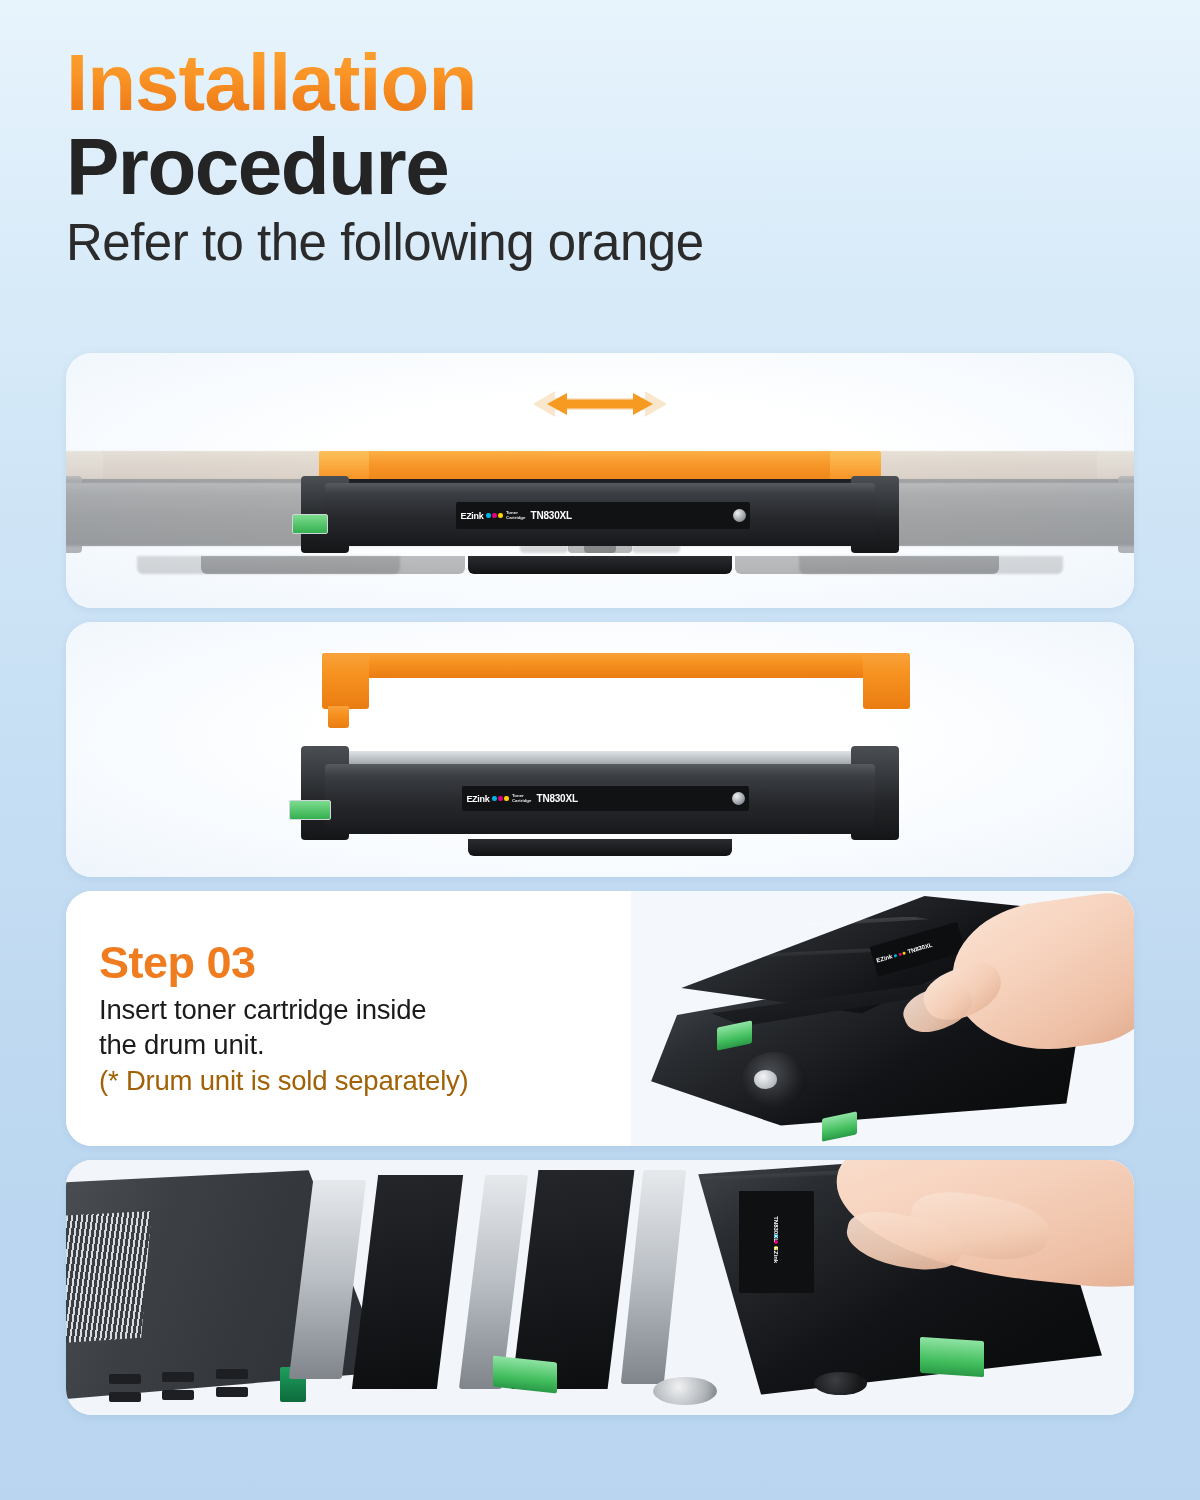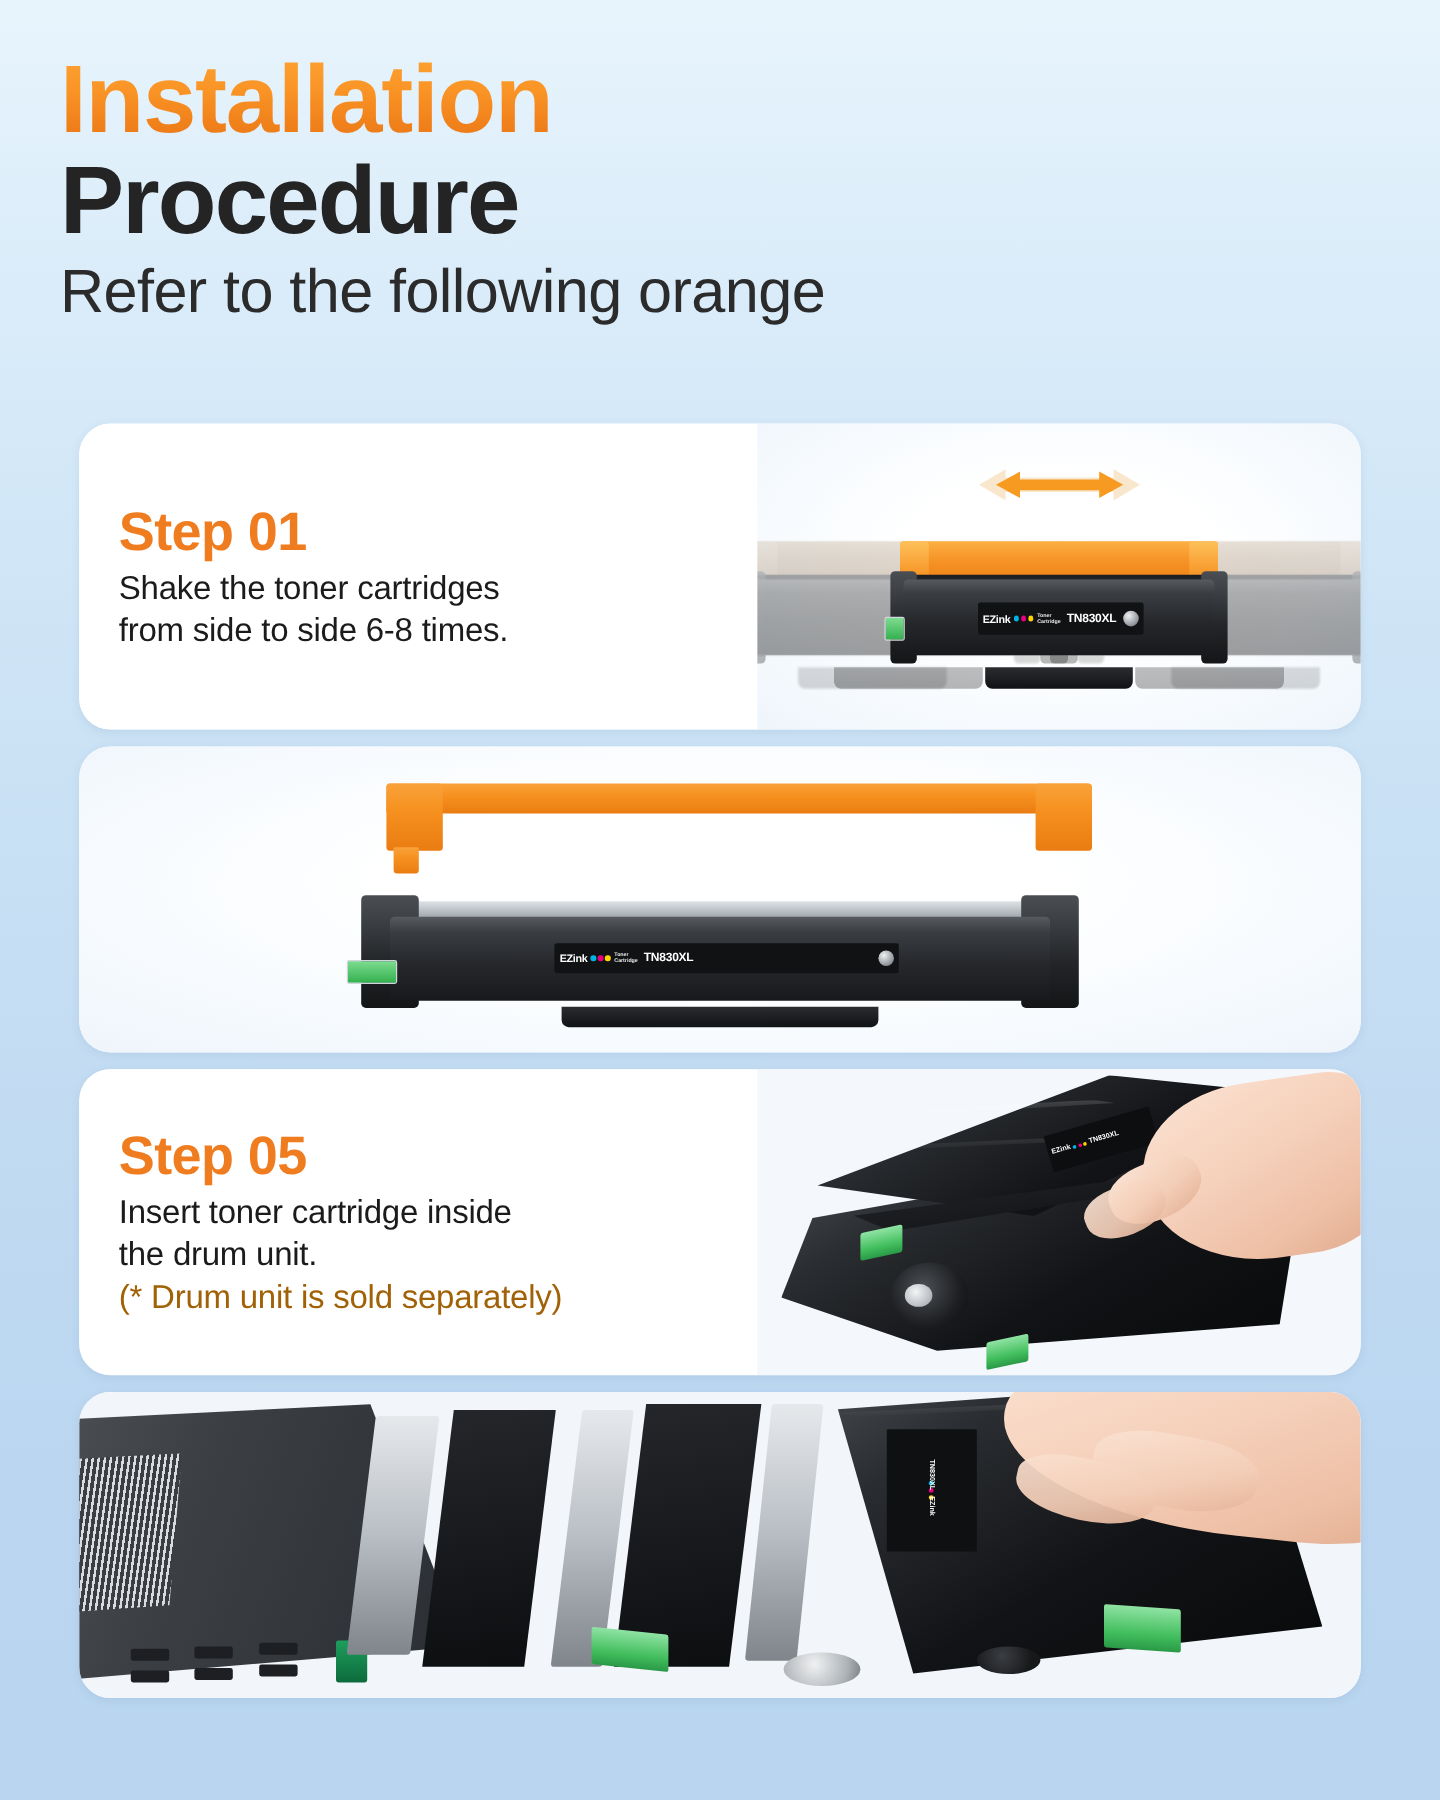--- a/index.html
+++ b/index.html
@@ -15,21 +15,21 @@
         #d2e7f7 28%,
         #c8e0f4 48%,
         #bfd9f1 68%,
         #bad6f0 85%,
         #b9d5ef 100%);
     position: relative;
   }
 
   
   .header {
-    padding: 44px 0 0 50px;
+    padding: 44px 0 0 66px;
   }
   .title-main {
     font-size: 80px;
     font-weight: bold;
     line-height: 0.98;
     letter-spacing: -1px;
     background: linear-gradient(180deg, #fba332 0%, #fa9526 38%, #f0801a 78%, #e8761a 100%);
     -webkit-background-clip: text;
     background-clip: text;
     color: transparent;
@@ -280,25 +280,20 @@
 
 <div class="header">
   <div class="title-main">Installation</div>
   <div class="title-sub">Procedure</div>
   <div class="title-tag">Refer to the following orange</div>
 </div>
 
 <div class="steps">
 
   <div class="card">
-    <div class="card-text">
-      <div class="step-label">Step 01</div>
-      <div class="step-desc">Shake the toner cartridges
-from side to side 6-8 times.</div>
-    </div>
     <div class="card-img">
 
       <div class="arrow-wrap">
         <svg class="dbl-arrow" viewBox="0 0 150 34">
           <path d="M8 17 L30 4 L30 11 L120 11 L120 4 L142 17 L120 30 L120 23 L30 23 L30 30 Z" fill="#f7e3c4" opacity="0.85"></path>
           <path d="M22 17 L42 6 L42 12.5 L108 12.5 L108 6 L128 17 L108 28 L108 21.5 L42 21.5 L42 28 Z" fill="#f79a22"></path>
         </svg>
       </div>
 
       <div class="toner ghost2" style="left:-9%;top:37%;width:56%;height:47%;">
@@ -413,21 +408,21 @@
             <span class="lbl-model">TN830XL</span>
             <span class="lbl-seal"></span>
           </div>
         </div>
       </div>
     </div>
   </div>
 
   <div class="card">
     <div class="card-text">
-      <div class="step-label">Step 05</div>
+      <div class="step-label">Step 03</div>
       <div class="step-desc">Insert toner cartridge inside
 the drum unit.</div>
       <div class="step-note">(* Drum unit is sold separately)</div>
     </div>
     <div class="card-img" style="background:#f4f8fc;">
       <div class="photo">
 
         <div class="drum-shell" style="left:4%;top:30%;width:86%;height:62%;
              clip-path:polygon(6% 30%, 68% 0%, 100% 18%, 96% 86%, 30% 100%, 0% 72%);"></div>
         <div class="drum-shell" style="left:10%;top:2%;width:78%;height:50%;

